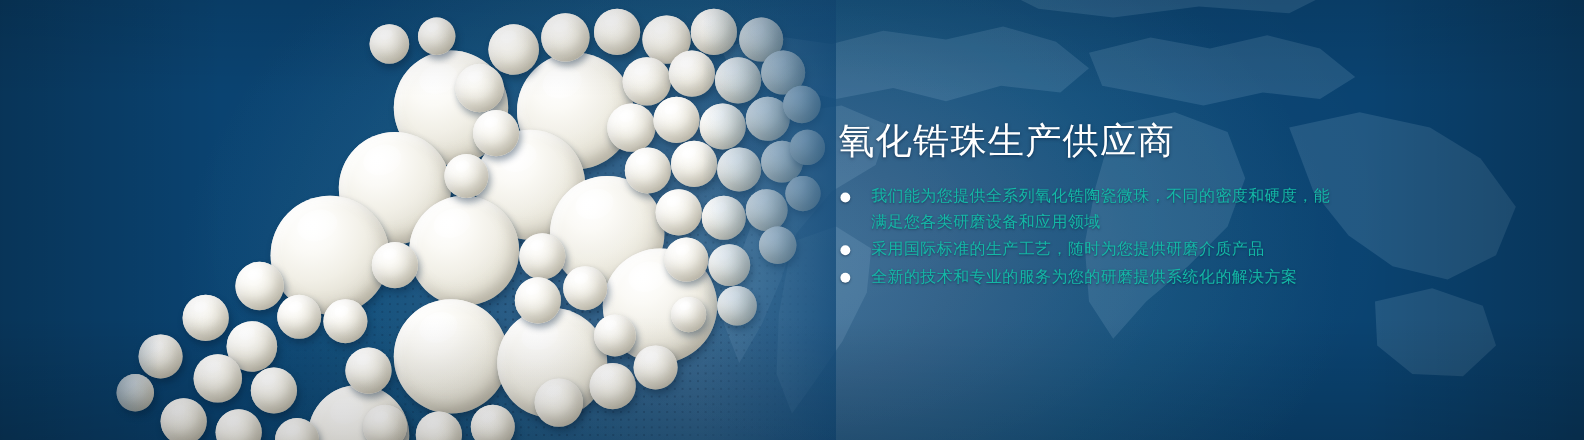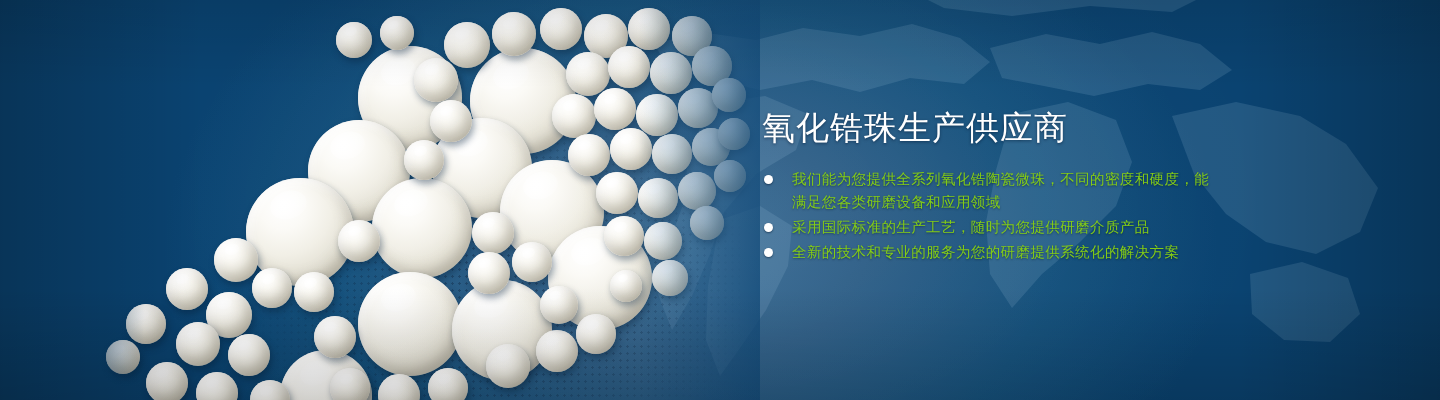--- a/index.html
+++ b/index.html
@@ -122,21 +122,21 @@
     position: absolute;
     left: 2px; top: 7px;
     width: 9px; height: 9px;
     border-radius: 50%;
     background: #ffffff;
     box-shadow: 0 1px 2px rgba(0,18,40,0.5);
   }
   .bullet-text {
     font-size: 14.5px;
     line-height: 23px;
-    color: #84cc16;
+    color: #14b8a6;
     letter-spacing: 0.4px;
     text-shadow: 0 1px 2px rgba(0,20,45,0.5);
   }
 </style>
 </head>
 <body>
 
 <div id="banner">
 
   <div class="bg-base"></div>

